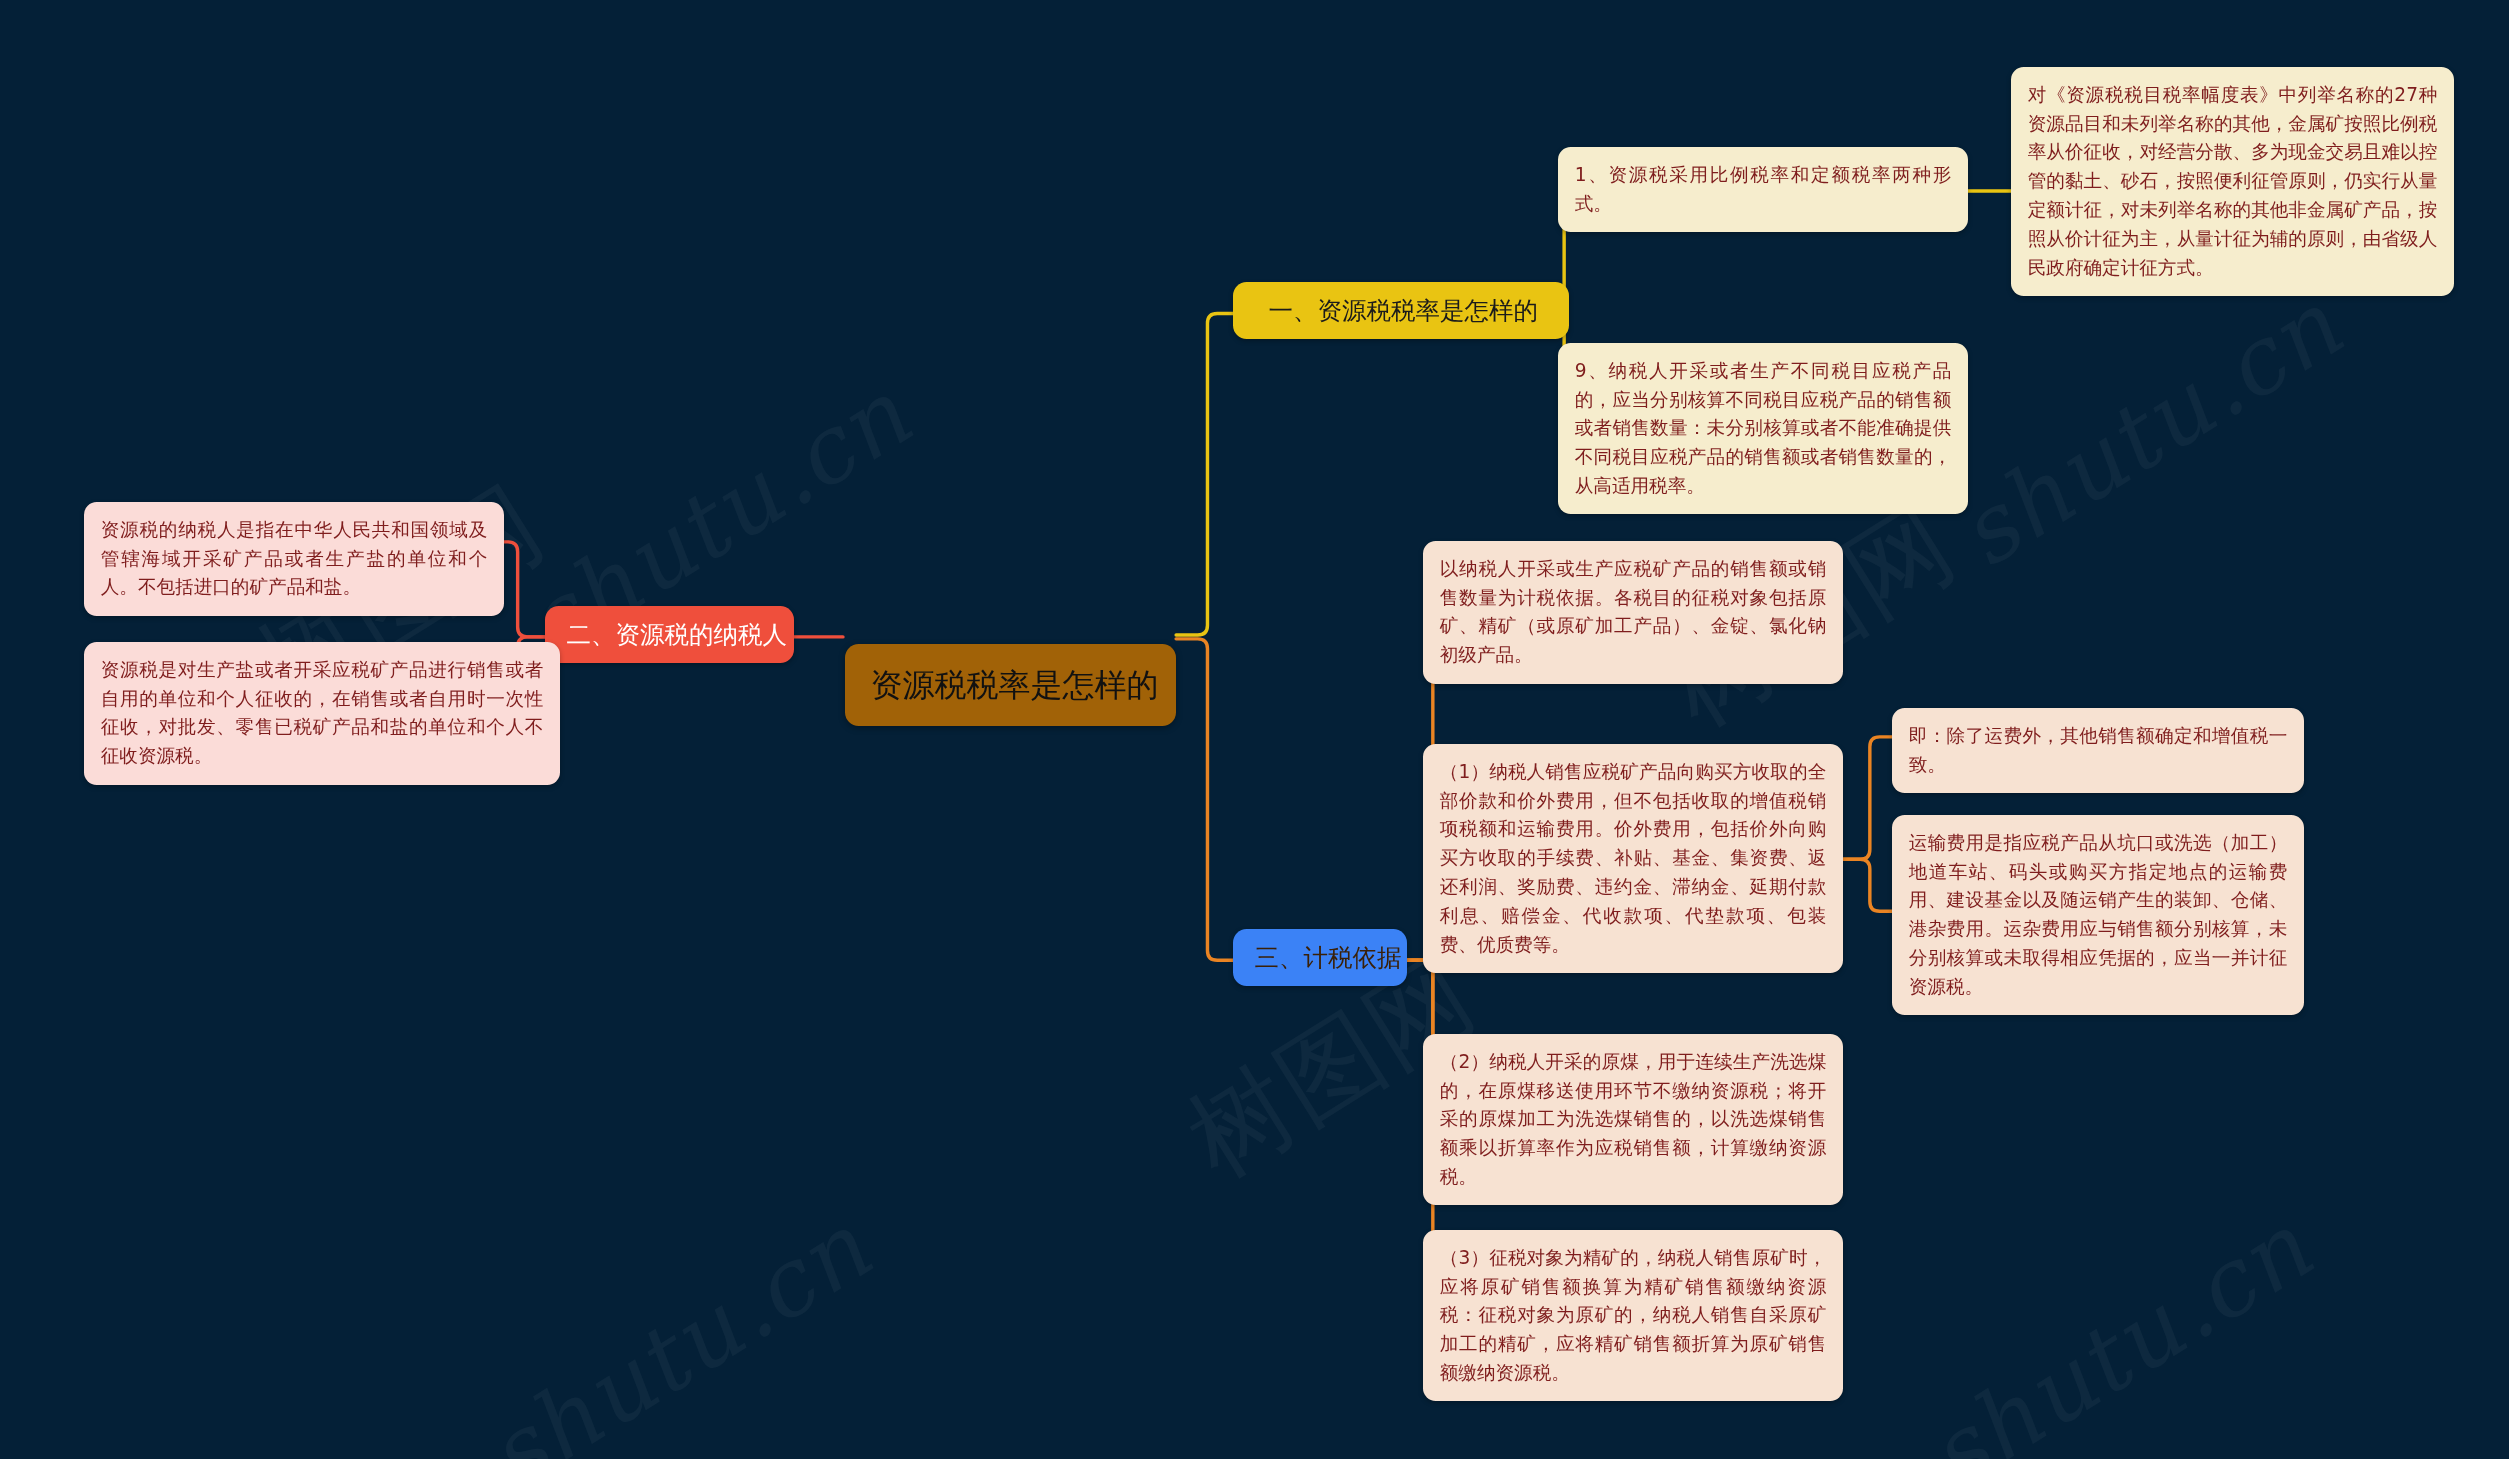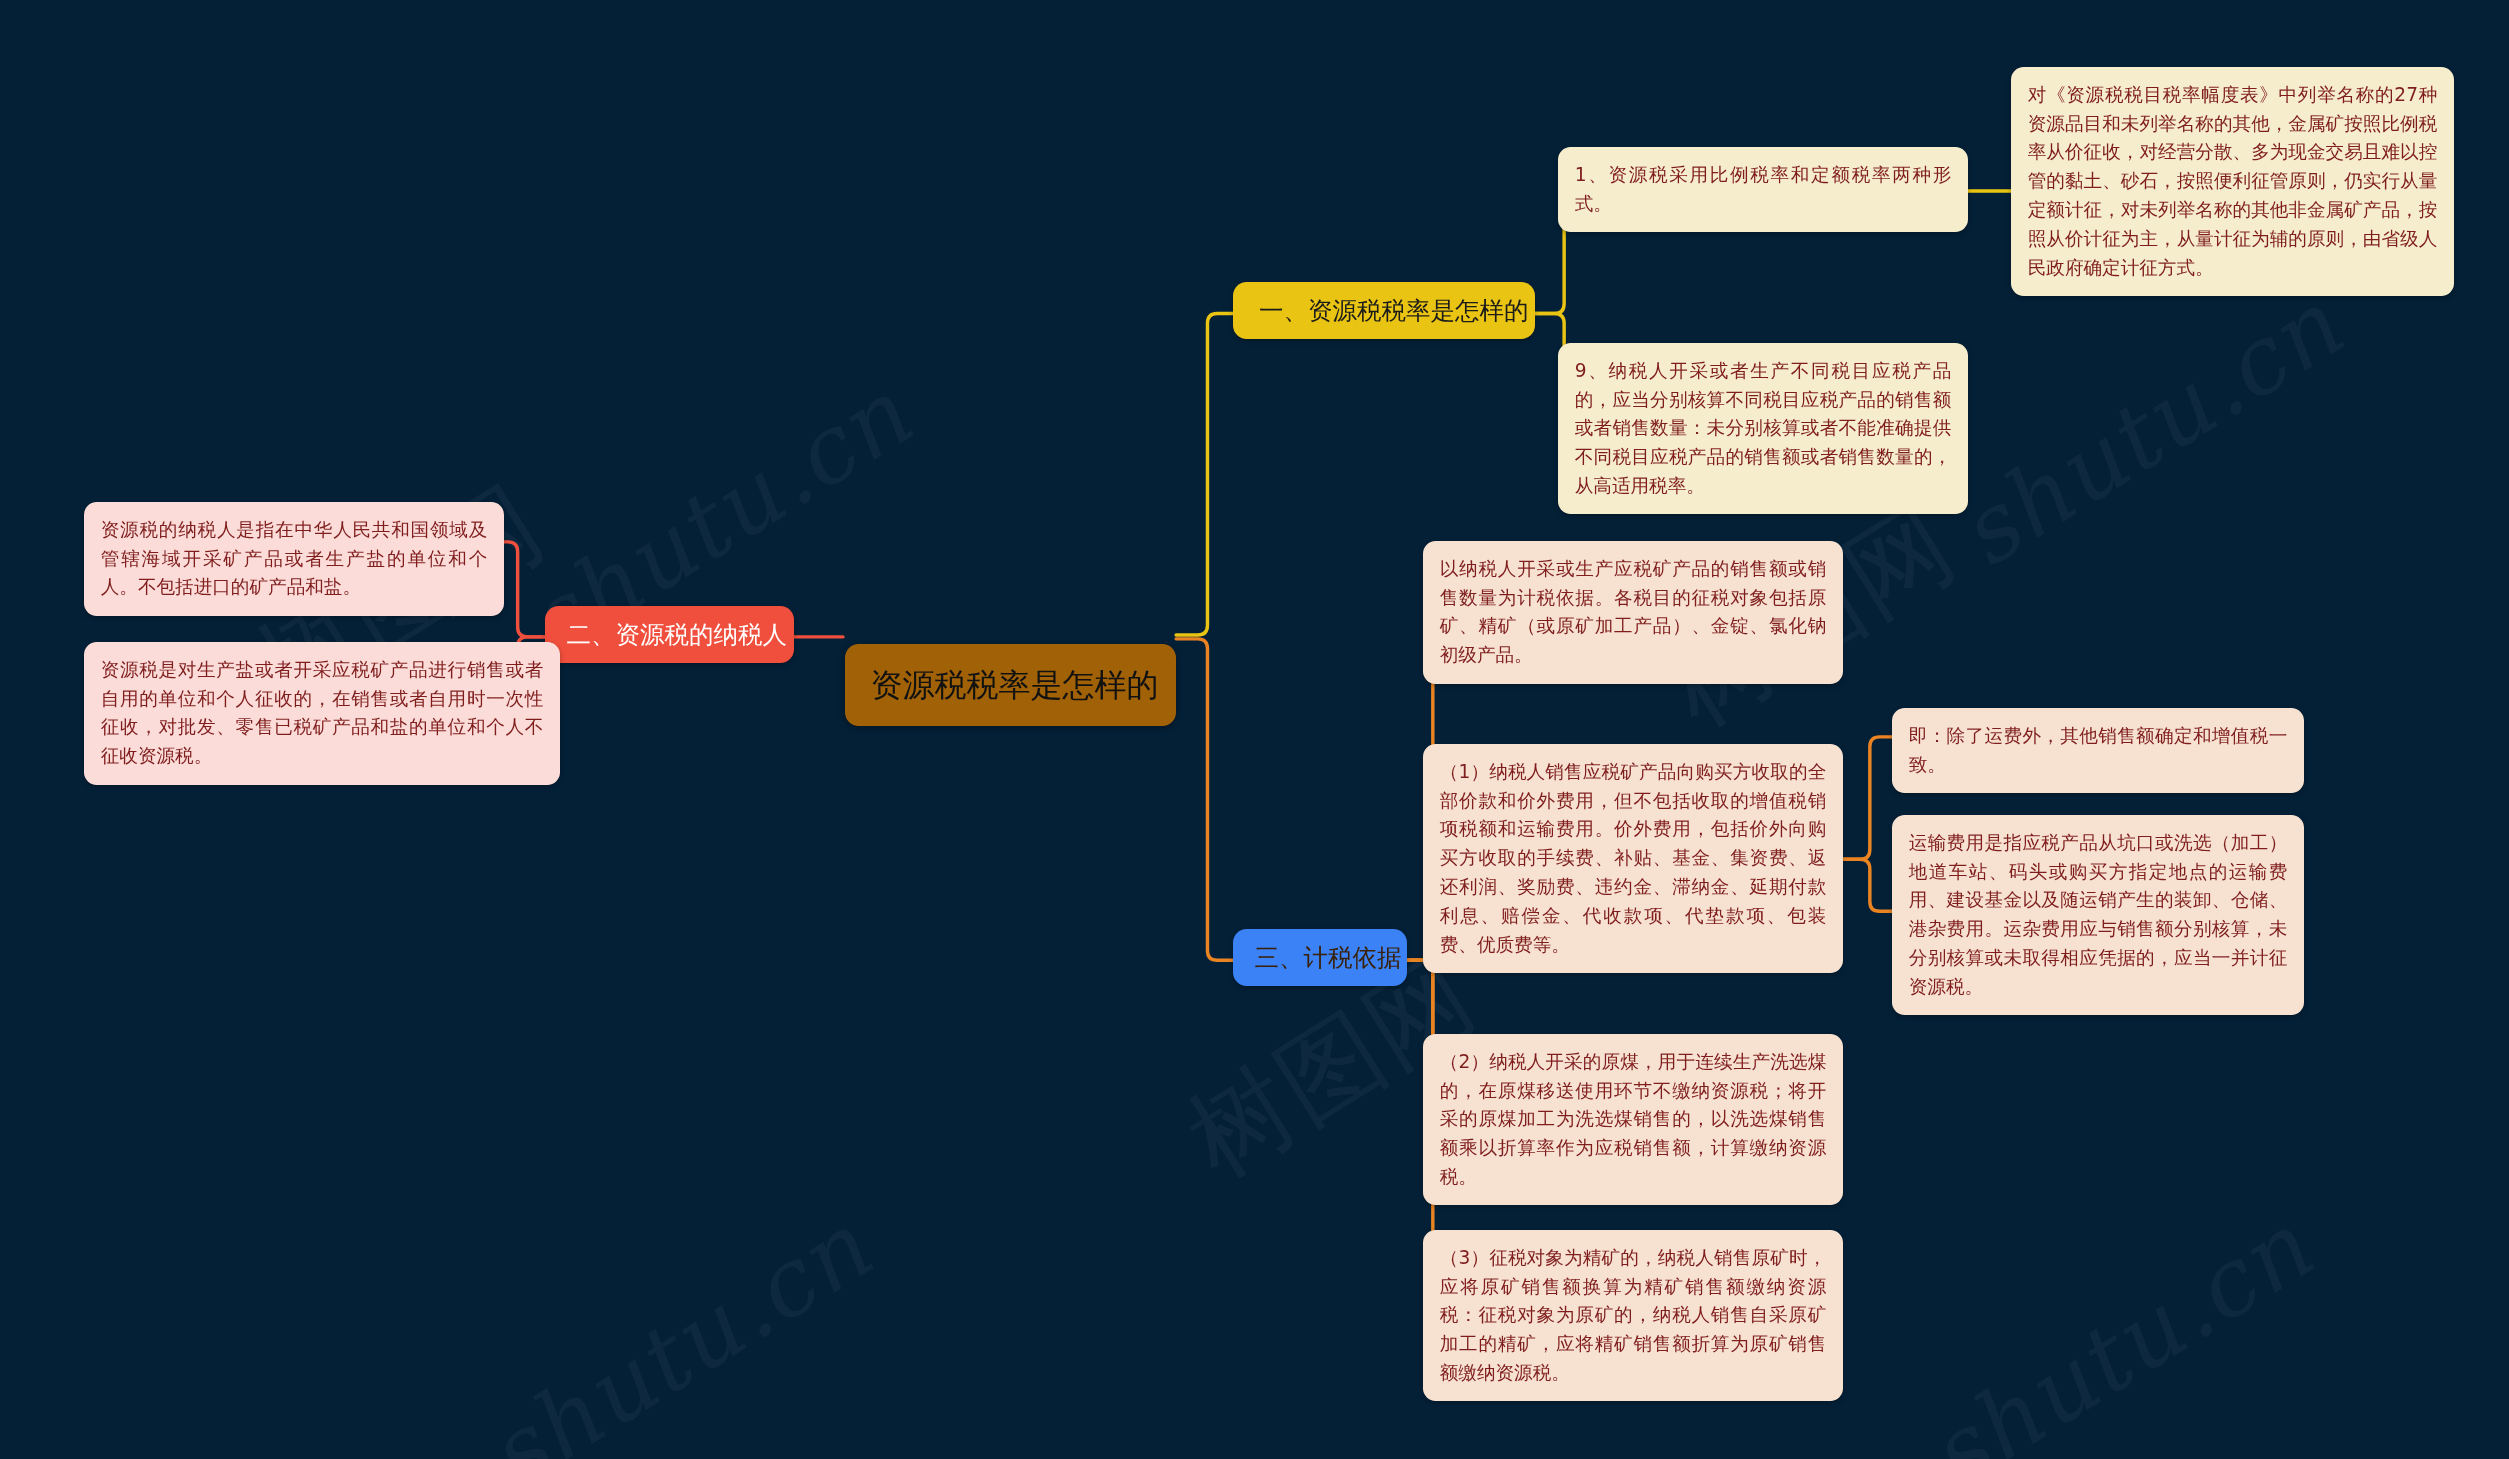--- a/index.html
+++ b/index.html
@@ -111,21 +111,21 @@
       <path d="M1430,980 L1452,980 Q1462,980 1462,990 L1462,1125 Q1462,1135 1472,1135 L1492,1135" stroke="#ea8423"></path>
       <path d="M1430,980 L1452,980 Q1462,980 1462,990 L1462,1330 Q1462,1340 1472,1340 L1492,1340" stroke="#ea8423"></path>
 
       <path d="M1878,877 L1898,877 Q1908,877 1908,867 L1908,762 Q1908,752 1918,752 L1938,752" stroke="#ea8423"></path>
       <path d="M1878,877 L1898,877 Q1908,877 1908,887 L1908,920 Q1908,930 1918,930 L1938,930" stroke="#ea8423"></path>
     </g>
   </svg>
 
   <div class="node root" style="left:845px; top:596px; width:331px;">资源税税率是怎样的</div>
 
-  <div class="node br br-yellow" style="left:1233px; top:282px; width:302px;padding-left:26px;">一、资源税税率是怎样的</div>
+  <div class="node br br-yellow" style="left:1233px; top:282px; width:336px;padding-left:26px;">一、资源税税率是怎样的</div>
 
   <div class="node leaf leaf-cream" style="left:1558px; top:147px; width:410px;">1、资源税采用比例税率和定额税率两种形式。</div>
 
   <div class="node leaf leaf-cream" style="left:2011px; top:67px; width:443px;">对《资源税税目税率幅度表》中列举名称的27种资源品目和未列举名称的其他，金属矿按照比例税率从价征收，对经营分散、多为现金交易且难以控管的黏土、砂石，按照便利征管原则，仍实行从量定额计征，对未列举名称的其他非金属矿产品，按照从价计征为主，从量计征为辅的原则，由省级人民政府确定计征方式。</div>
 
   <div class="node leaf leaf-cream" style="left:1558px; top:343px; width:410px;">9、纳税人开采或者生产不同税目应税产品的，应当分别核算不同税目应税产品的销售额或者销售数量：未分别核算或者不能准确提供不同税目应税产品的销售额或者销售数量的，从高适用税率。</div>
 
   <div class="node br br-red" style="left:545px; top:606px; width:249px;">二、资源税的纳税人</div>
 
   <div class="node leaf leaf-pink" style="left:84px; top:502px; width:420px;">资源税的纳税人是指在中华人民共和国领域及管辖海域开采矿产品或者生产盐的单位和个人。不包括进口的矿产品和盐。</div>

